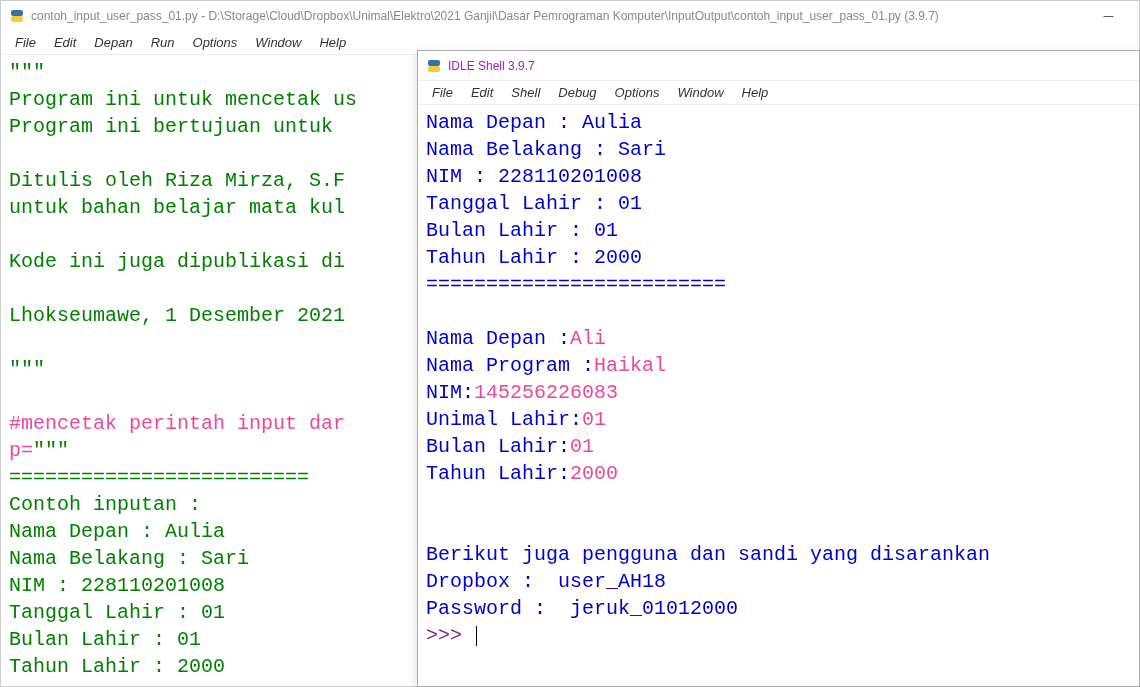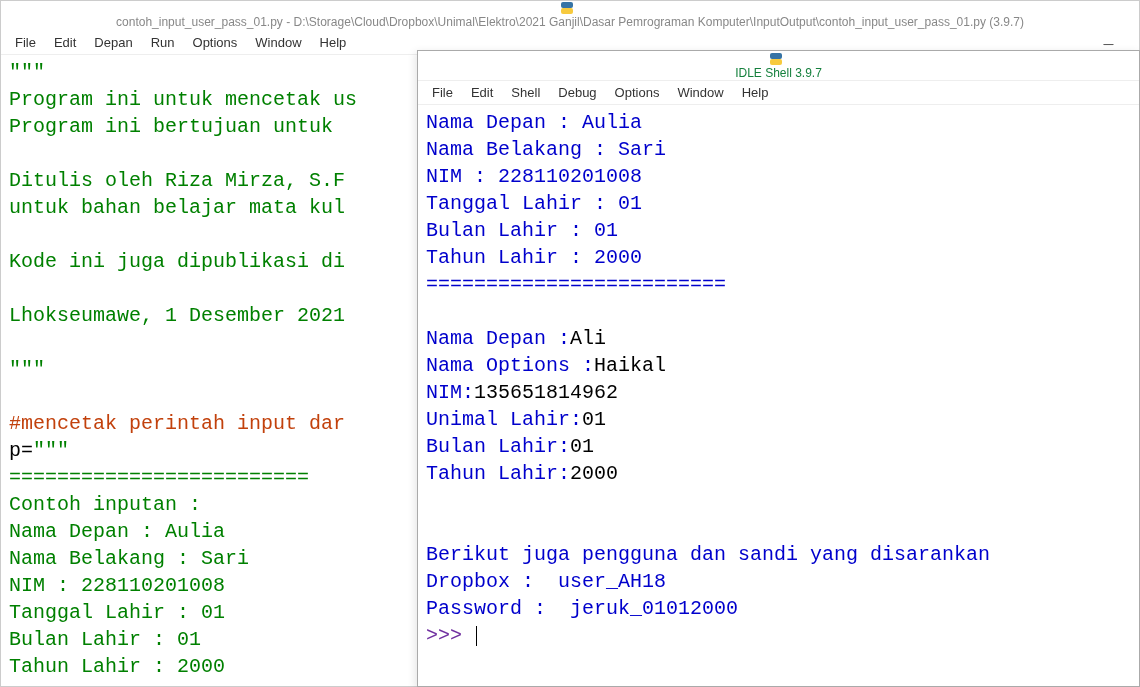--- a/index.html
+++ b/index.html
@@ -16,21 +16,20 @@
       border: 1px solid #ccc;
     }
     .titlebar {
       height: 30px;
       display: flex;
       align-items: center;
       padding: 0 8px;
       background: #fff;
       font-size: 12px;
       color: #888;
-      flex-direction: column;
     }
     .titlebar .icon-holder {
       width: 16px;
       height: 16px;
       margin-right: 6px;
       display: flex;
       align-items: center;
       justify-content: center;
     }
     .win-controls {
@@ -47,37 +46,38 @@
       color: #555;
       font-size: 14px;
     }
     .menubar {
       display: flex;
       gap: 2px;
       padding: 2px 6px;
       border-bottom: 1px solid #eee;
       font-size: 13px;
       color: #333;
+      font-style: italic;
     }
     .menubar .menuitem {
       padding: 2px 8px;
     }
     .editor-area {
       font-family: 'Courier New', monospace;
       font-size: 20px;
       line-height: 27px;
       padding: 4px 8px;
       white-space: pre;
       overflow: hidden;
     }
     .clr-green { color: #008000; }
-    .clr-red { color: #c2410c; margin-top: 26px; }
+    .clr-red { color: #ec4899; margin-top: 26px; }
     .clr-purple { color: #7030a0; }
     .clr-blue { color: #0000cc; }
-    .clr-black { color: #000000; }
+    .clr-black { color: #ec4899; }
     .editor-window {
       position: absolute;
       top: 0;
       left: 0;
       width: 1140px;
       height: 687px;
     }
     .shell-window {
       position: absolute;
       top: 50px;
@@ -152,42 +152,42 @@
 </div>
 
 <div class="window shell-window">
   <div class="titlebar">
     <span class="icon-holder">
       <svg width="14" height="14" viewBox="0 0 14 14">
           <rect x="1" y="1" width="12" height="6" rx="2" fill="#3673a5"></rect>
           <rect x="1" y="7" width="12" height="6" rx="2" fill="#f7ca3e"></rect>
         </svg>
     </span>
-    <span style="color:#15803d">IDLE Shell 3.9.7</span>
+    <span style="color:#a21caf">IDLE Shell 3.9.7</span>
   </div>
   <div class="menubar">
     <span class="menuitem">File</span>
     <span class="menuitem">Edit</span>
     <span class="menuitem">Shell</span>
     <span class="menuitem">Debug</span>
     <span class="menuitem">Options</span>
     <span class="menuitem">Window</span>
     <span class="menuitem">Help</span>
   </div>
   <div class="editor-area"><span class="clr-blue">Nama Depan : Aulia</span>
 <span class="clr-blue">Nama Belakang : Sari</span>
 <span class="clr-blue">NIM : 228110201008</span>
 <span class="clr-blue">Tanggal Lahir : 01</span>
 <span class="clr-blue">Bulan Lahir : 01</span>
 <span class="clr-blue">Tahun Lahir : 2000</span>
 <span class="clr-blue">=========================</span>
 <span class="clr-blue"></span>
 <span class="clr-blue">Nama Depan :</span><span class="clr-black">Ali</span>
-<span class="clr-blue">Nama Options :</span><span class="clr-black">Haikal</span>
-<span class="clr-blue">NIM:</span><span class="clr-black">135651814962</span>
+<span class="clr-blue">Nama Program :</span><span class="clr-black">Haikal</span>
+<span class="clr-blue">NIM:</span><span class="clr-black">145256226083</span>
 <span class="clr-blue">Unimal Lahir:</span><span class="clr-black">01</span>
 <span class="clr-blue">Bulan Lahir:</span><span class="clr-black">01</span>
 <span class="clr-blue">Tahun Lahir:</span><span class="clr-black">2000</span>
 <span class="clr-blue"></span>
 <span class="clr-blue"></span>
 <span class="clr-blue">Berikut juga pengguna dan sandi yang disarankan</span>
 <span class="clr-blue">Dropbox :  user_AH18</span>
 <span class="clr-blue">Password :  jeruk_01012000</span>
 <span class="clr-purple">&gt;&gt;&gt; </span><span class="cursor"></span></div>
 </div>

